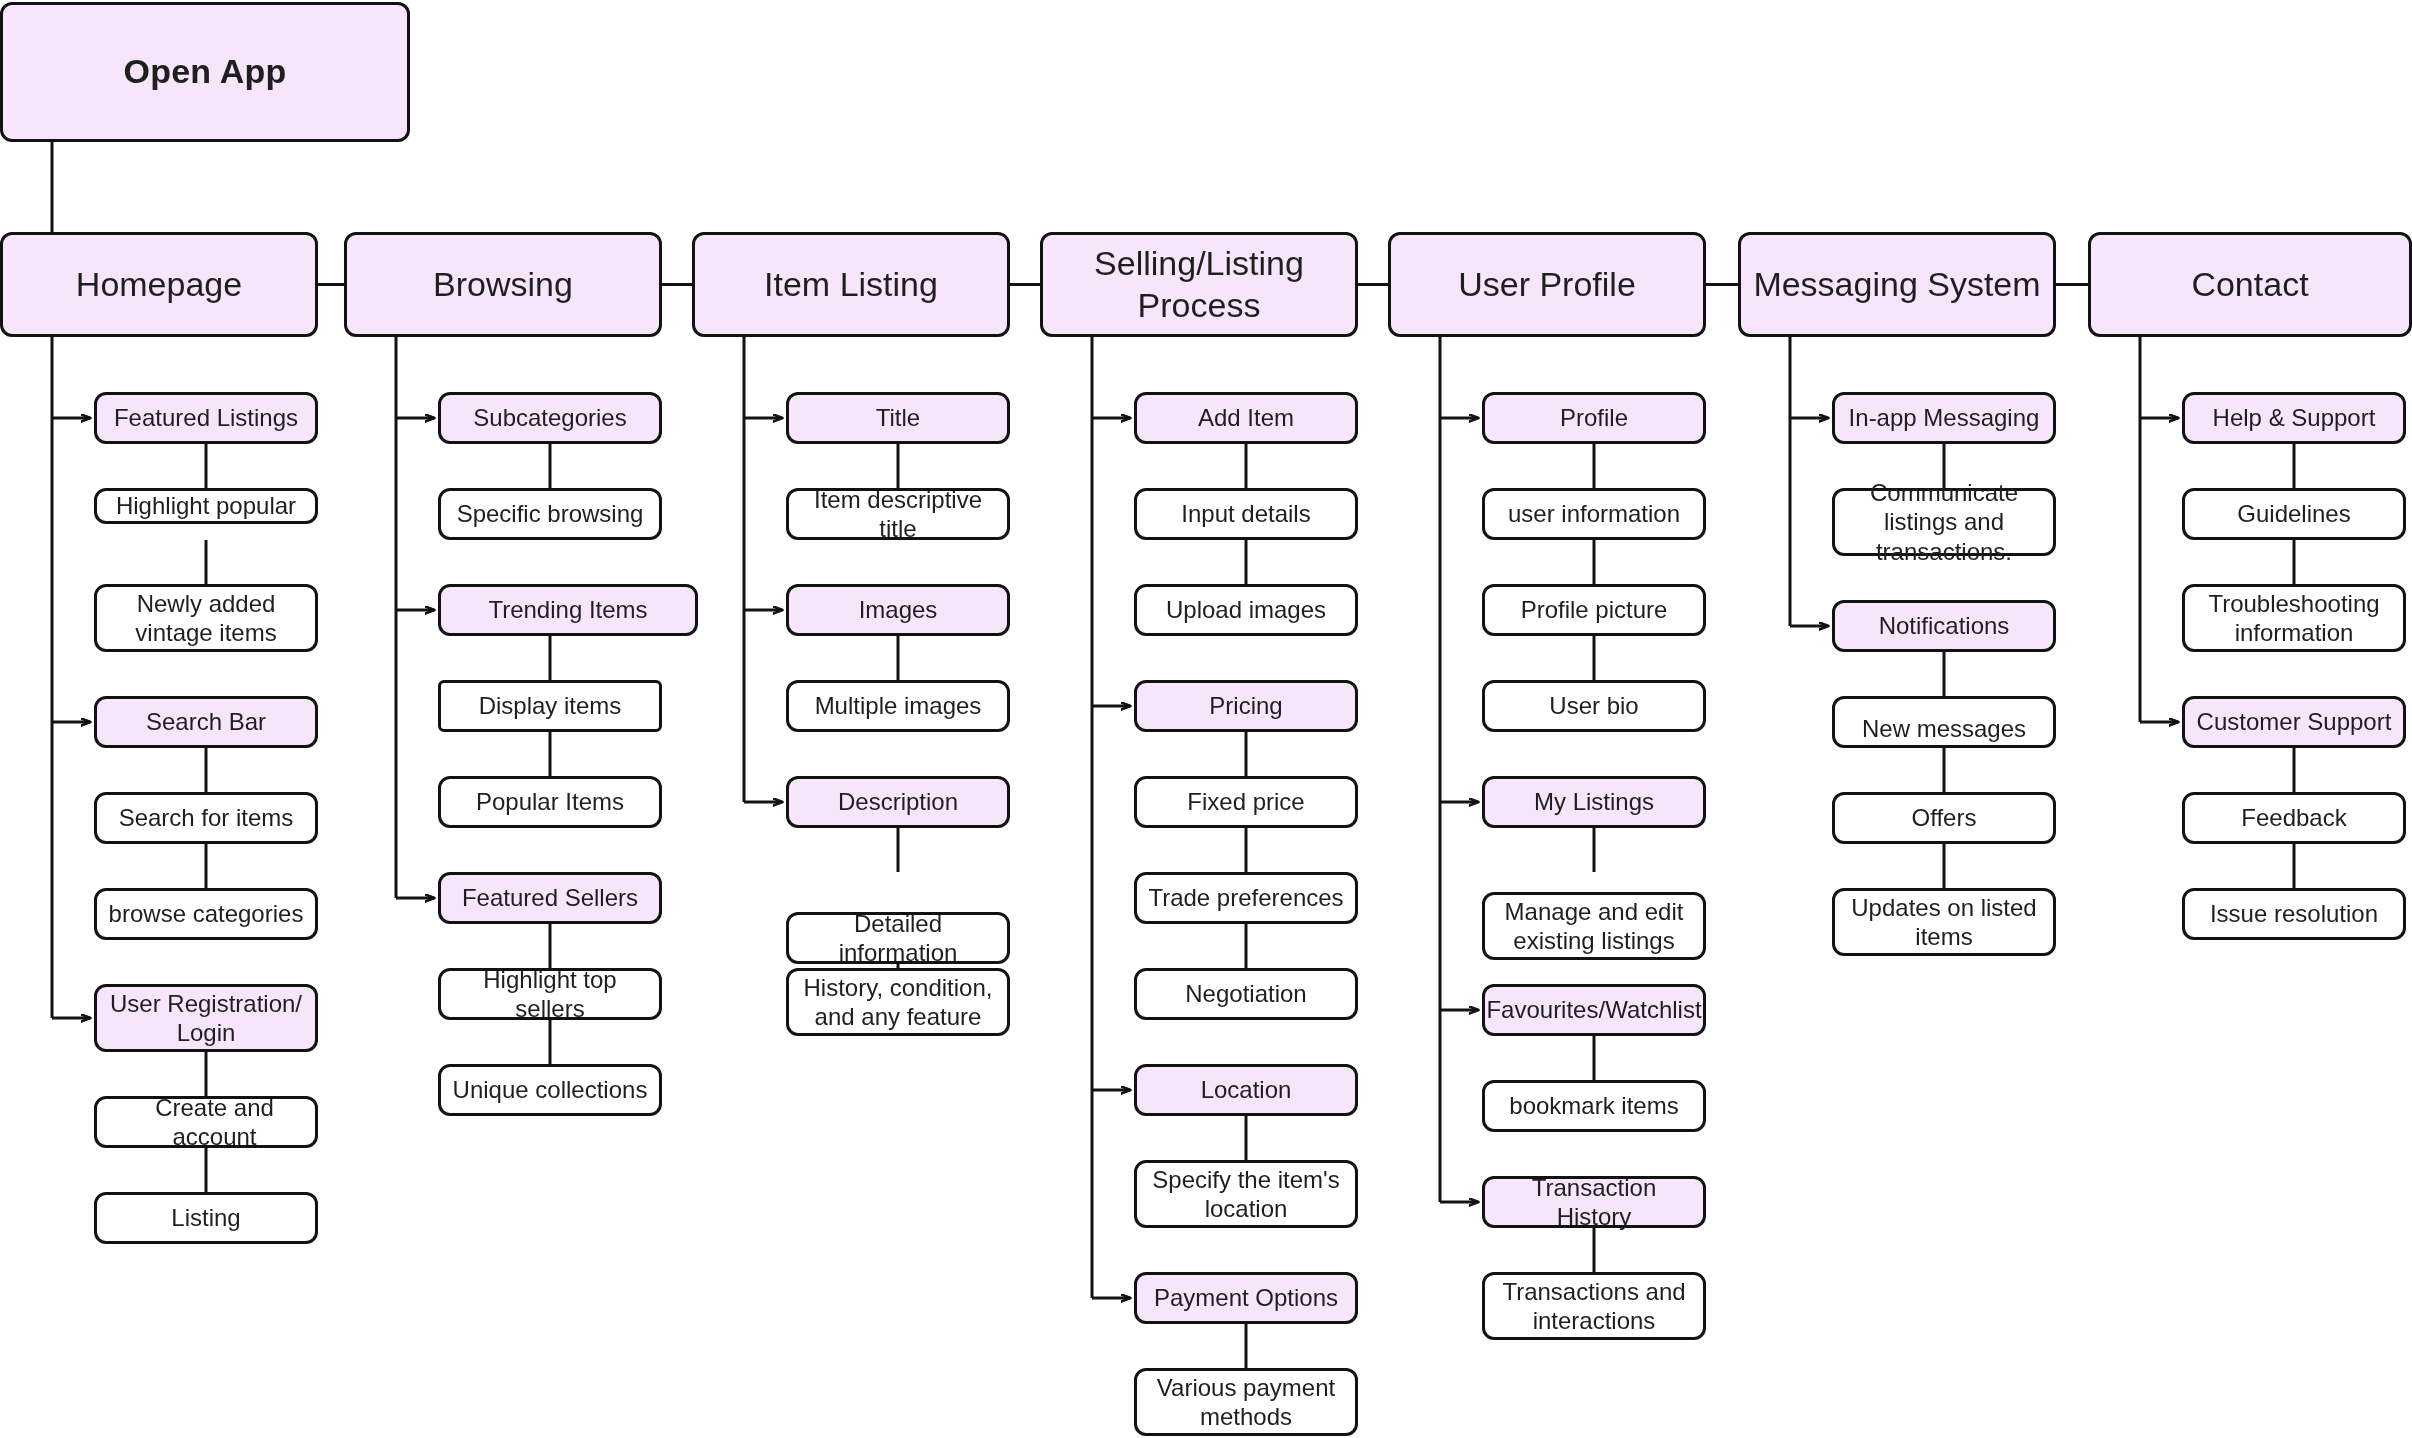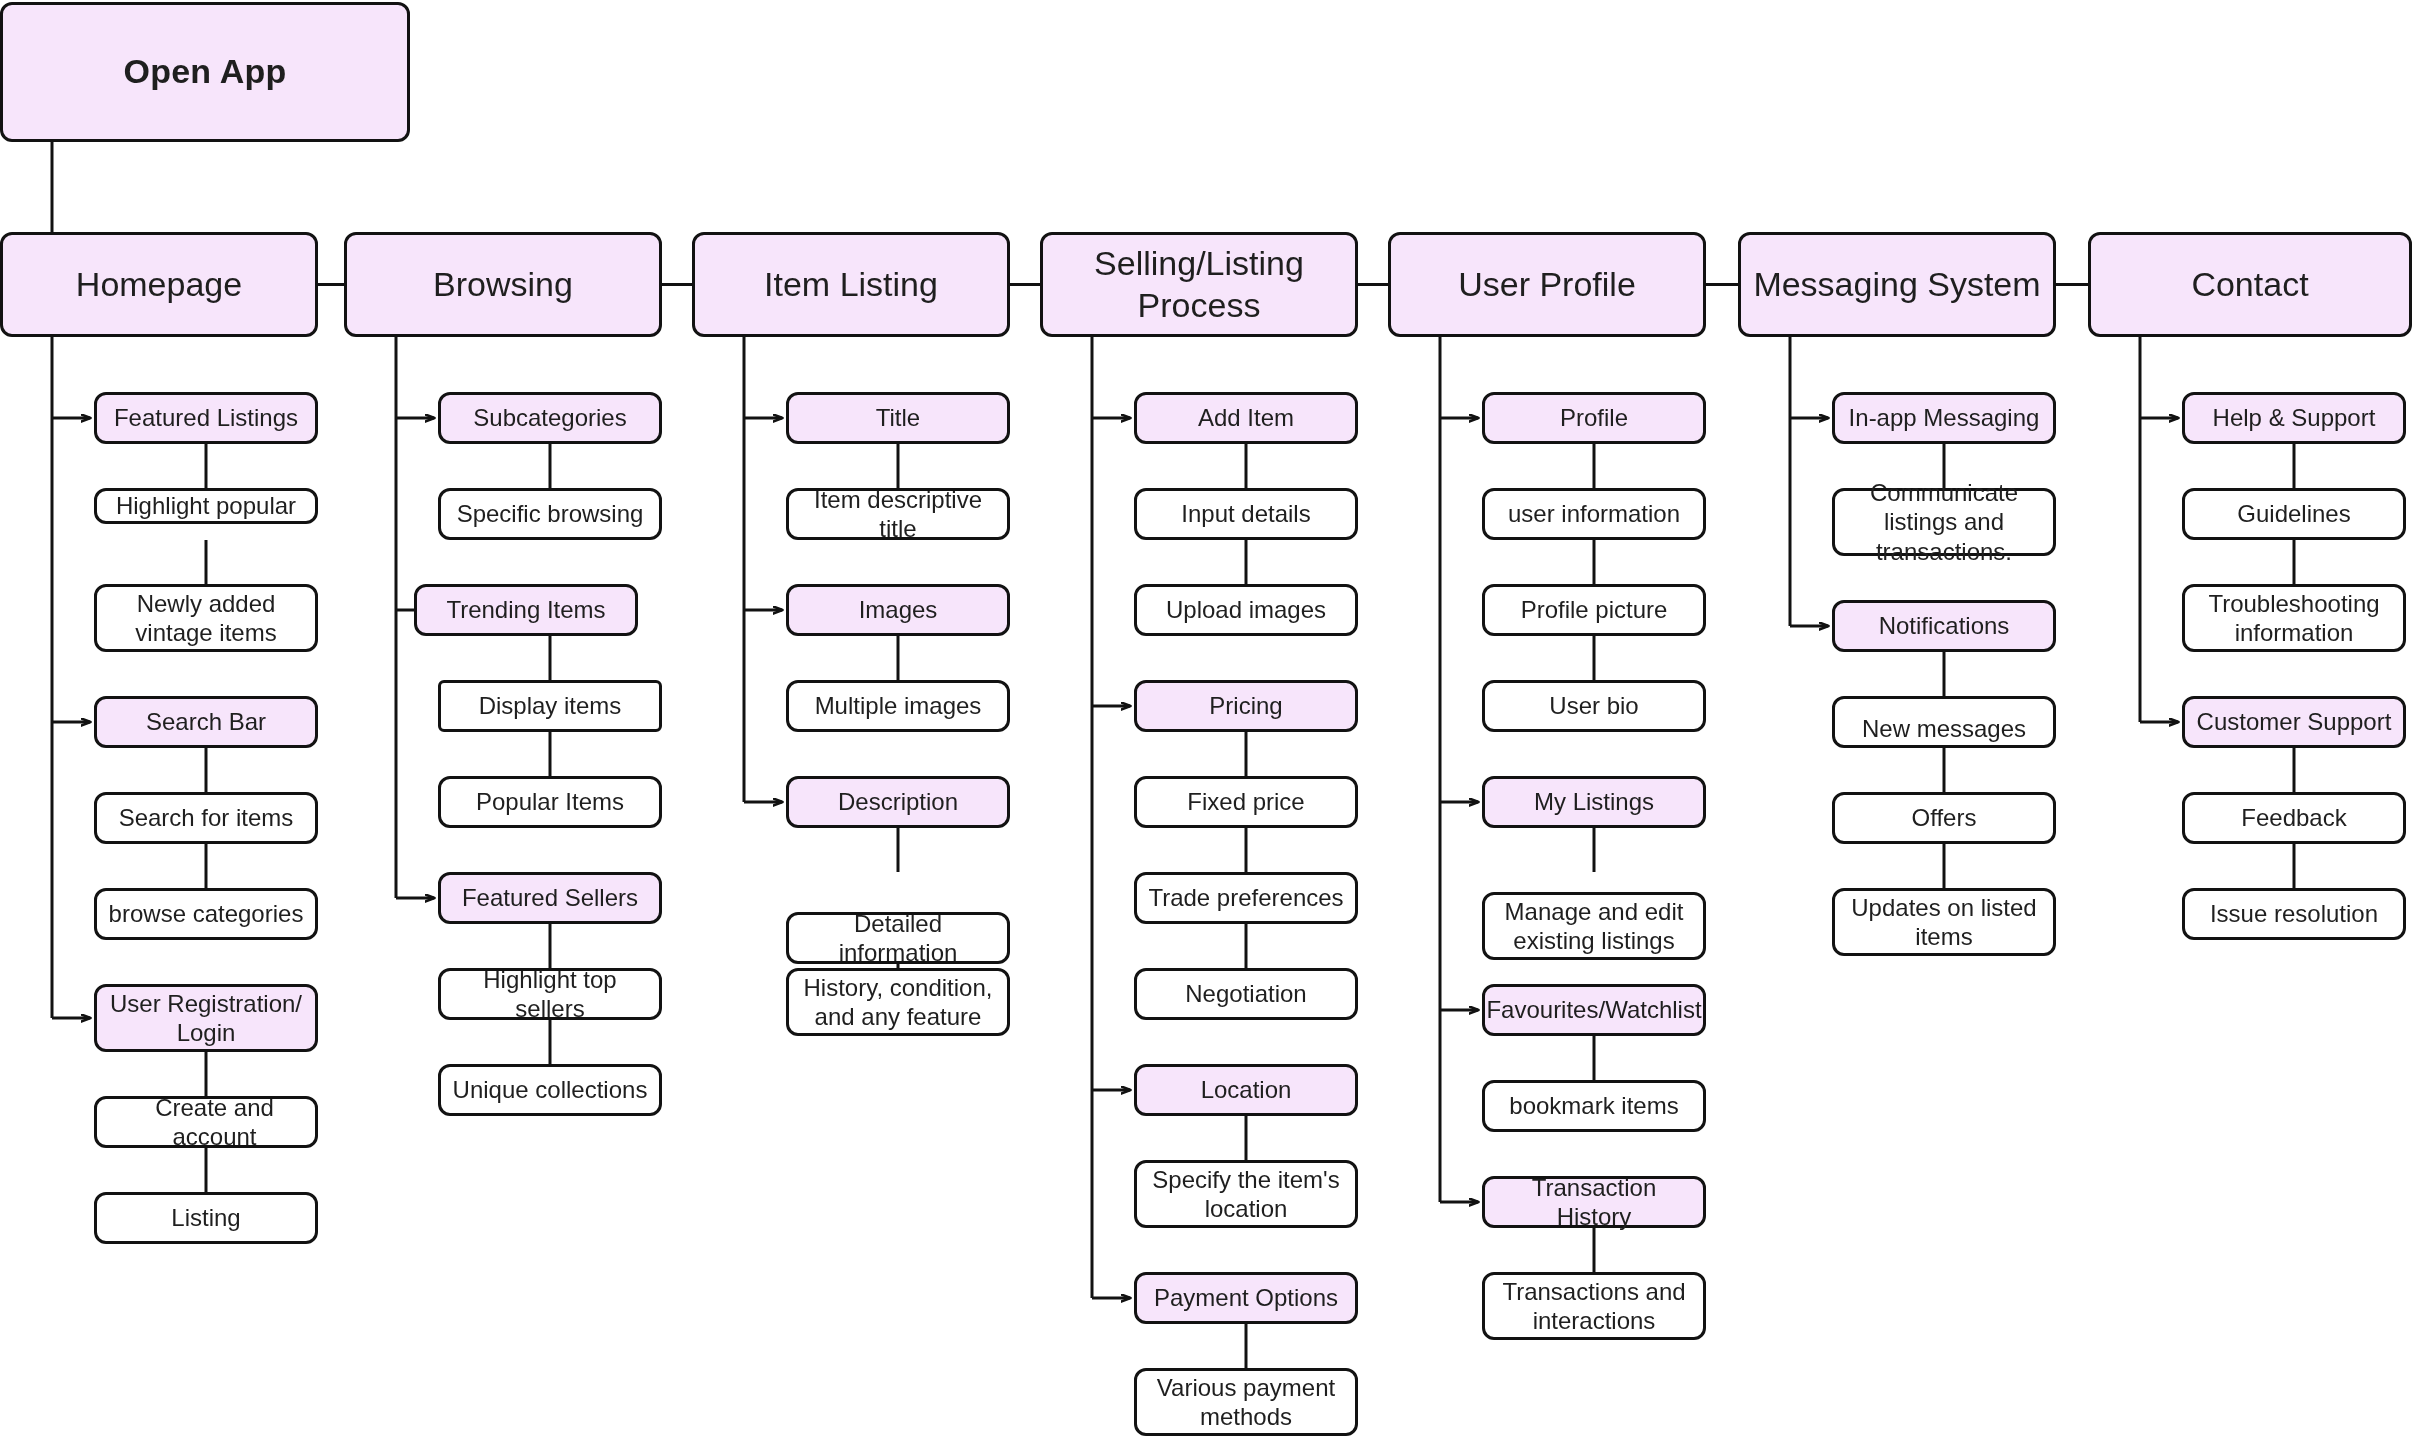--- a/index.html
+++ b/index.html
@@ -169,21 +169,21 @@
       </div>
       <div class="node leaf" style="left: 94px; top: 1192px; width: 224px; height: 52px;">
         <span>Listing</span>
       </div>
       <div class="node sub" style="left: 438px; top: 392px; width: 224px; height: 52px;">
         <span>Subcategories</span>
       </div>
       <div class="node leaf" style="left: 438px; top: 488px; width: 224px; height: 52px;">
         <span>Specific browsing</span>
       </div>
-      <div class="node sub" style="left: 414px; top: 584px; width: 224px; height: 52px;">
+      <div class="node sub" style="left: 438px; top: 584px; width: 260px; height: 52px;">
         <span>Trending Items</span>
       </div>
       <div class="node leaf" style="left: 438px; top: 680px; width: 224px; height: 52px; border-radius: 6px;">
         <span>Display items</span>
       </div>
       <div class="node leaf" style="left: 438px; top: 776px; width: 224px; height: 52px;">
         <span>Popular Items</span>
       </div>
       <div class="node sub" style="left: 438px; top: 872px; width: 224px; height: 52px;">
         <span>Featured Sellers</span>

